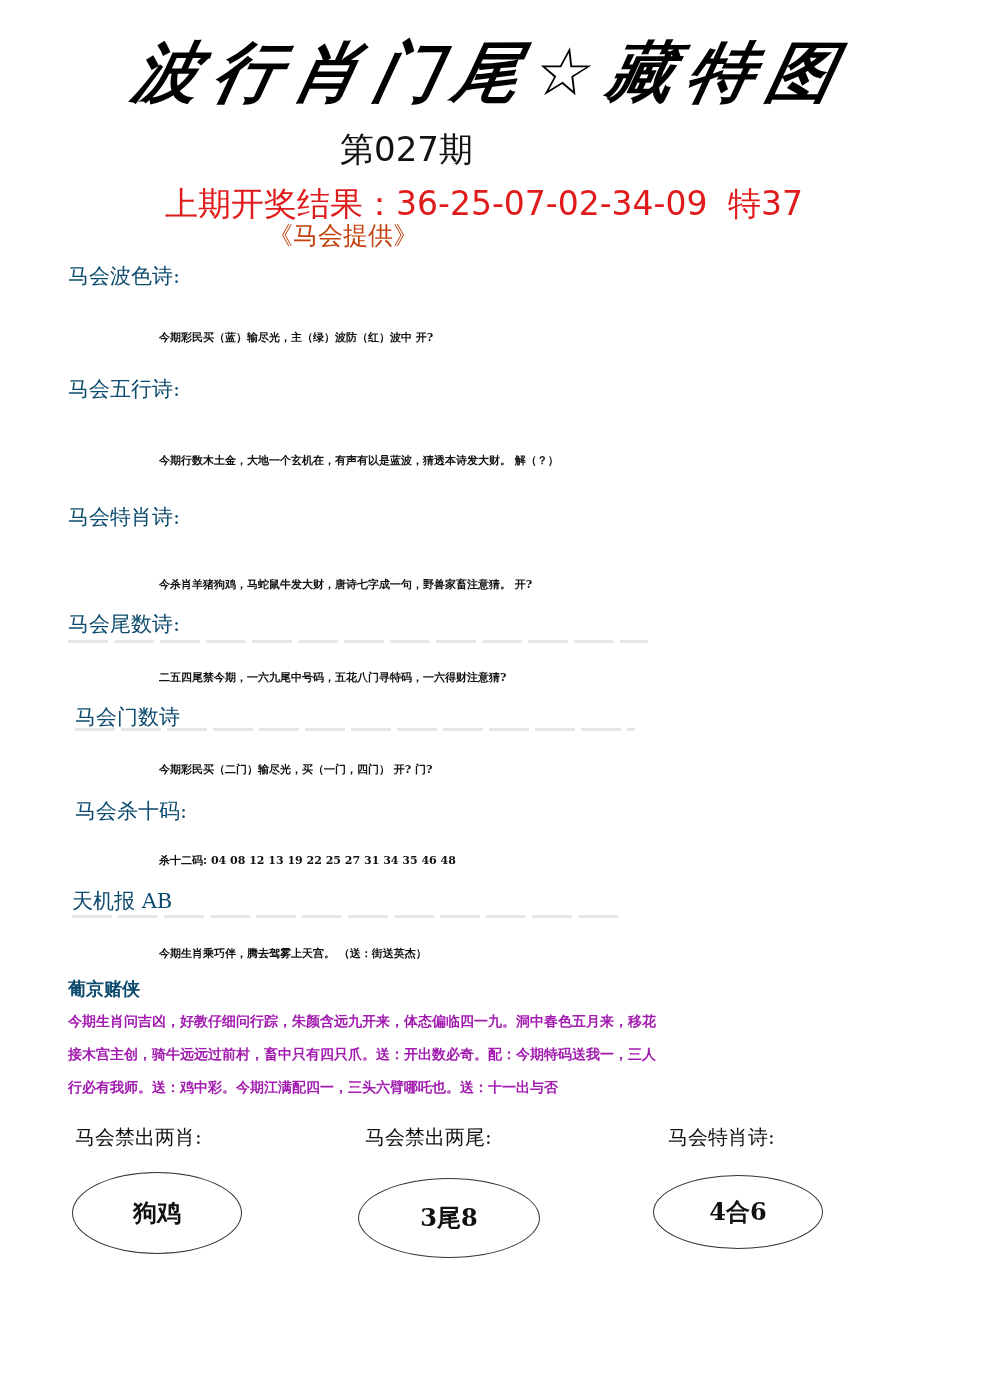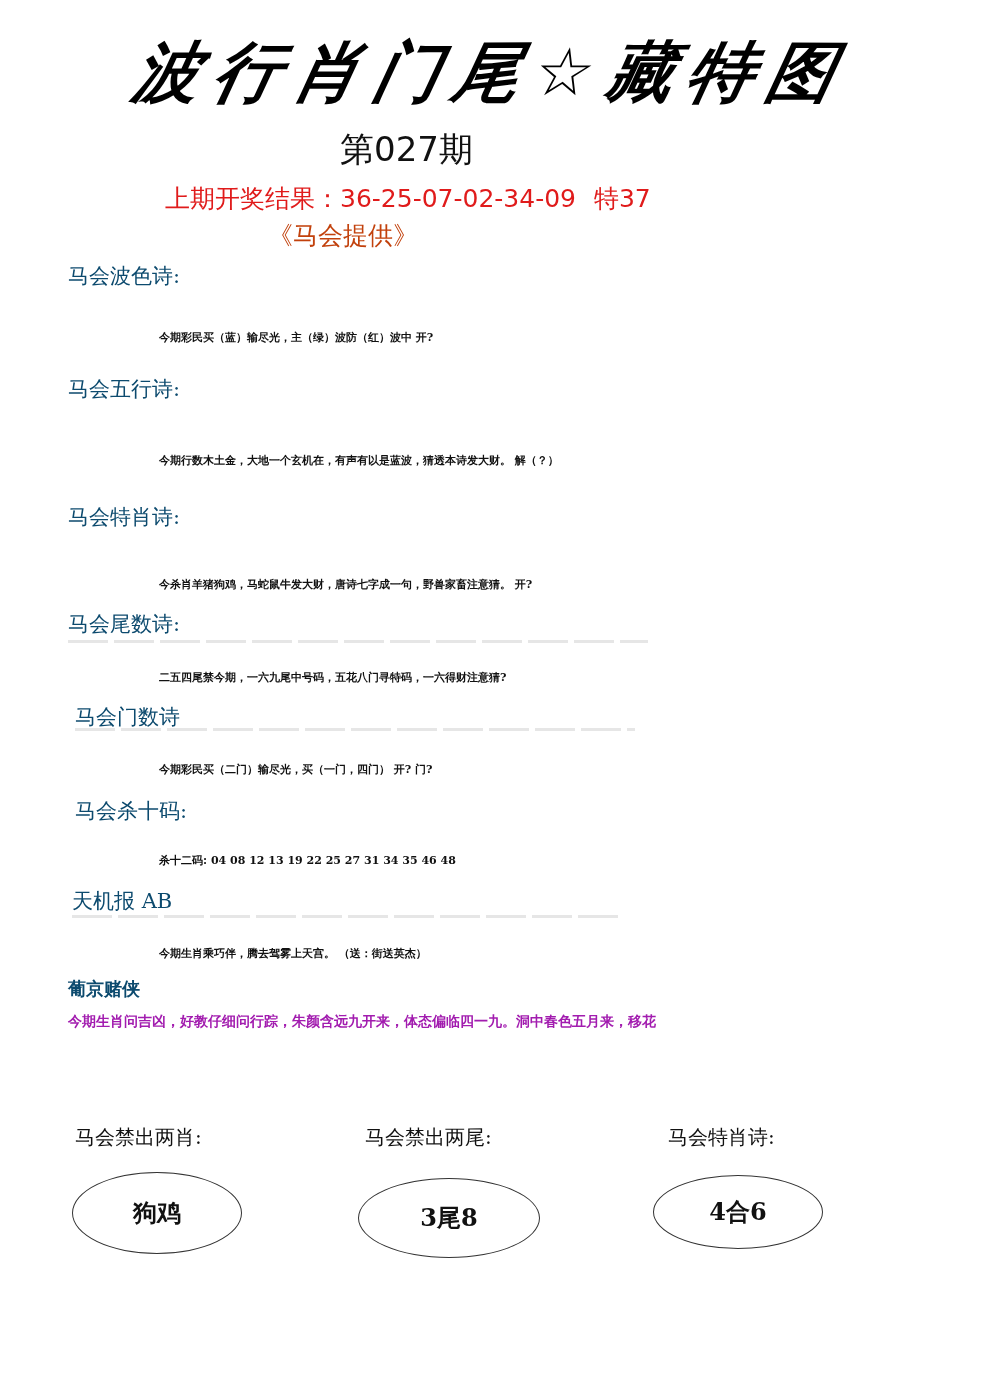--- a/index.html
+++ b/index.html
@@ -3,21 +3,21 @@
 <meta charset="utf-8">
 <style>
   html, body { margin:0; padding:0; background:#ffffff; }
   body { width:981px; height:1388px; position:relative; overflow:hidden;
          font-family:"DejaVu Serif","Liberation Serif",serif; color:#111; }
   .abs { position:absolute; }
   .title { left:135px; top:28px; font-size:66px; font-weight:bold; font-style:italic;
            letter-spacing:14px; transform:skewX(-12deg); white-space:nowrap;
            font-family:"DejaVu Sans","Liberation Sans",sans-serif; color:#000; }
   .issue { left:340px; top:127px; font-size:34px; font-family:"DejaVu Sans","Liberation Sans",sans-serif; color:#111; }
-  .result { left:165px; top:182px; font-size:25px; color:#e01b1b; white-space:nowrap;
+  .result { left:165px; top:182px; font-size:33px; color:#e01b1b; white-space:nowrap;
             font-family:"DejaVu Sans","Liberation Sans",sans-serif; }
   .provider { left:268px; top:219px; font-size:25px; color:#c2410c; white-space:nowrap;
               font-family:"DejaVu Sans","Liberation Sans",sans-serif; }
   .heading { left:68px; font-size:21px; color:#0c4a6e; white-space:nowrap; }
   .body-line { left:159px; font-size:11px; font-weight:bold; color:#111; white-space:nowrap; }
   .para { left:68px; top:1005px; width:850px; font-size:14px; font-weight:bold; line-height:33px; color:#a21caf; }
   .faint { height:3px; background:repeating-linear-gradient(90deg,#e6e6e6 0 40px,#fff 40px 46px); }
   .ban-label { font-size:20px; white-space:nowrap; }
   .oval { border:1.5px solid #333; border-radius:50%; display:flex; align-items:center; justify-content:center;
           font-size:24px; font-weight:bold; }
@@ -53,20 +53,22 @@
 <div class="abs heading" style="top:797px;left:75px">马会杀十码:</div>
 <div class="abs body-line" style="top:853px">杀十二码: 04 08 12 13 19 22 25 27 31 34 35 46 48</div>
 
 <div class="abs heading" style="top:887px;left:72px">天机报 AB</div>
 <div class="abs faint" style="left:72px;top:915px;width:550px"></div>
 <div class="abs body-line" style="top:946px">今期生肖乘巧伴，腾去驾雾上天宫。 （送：街送英杰）</div>
 
 <div class="abs heading" style="top:977px;font-size:18px;font-weight:bold">葡京赌侠</div>
 <div class="abs para">
   <div>今期生肖问吉凶，好教仔细问行踪，朱颜含远九开来，体态偏临四一九。洞中春色五月来，移花</div>
+  <div>接木宫主创，骑牛远远过前村，畜中只有四只爪。送：开出数必奇。配：今期特码送我一，三人</div>
+  <div>行必有我师。送：鸡中彩。今期江满配四一，三头六臂哪吒也。送：十一出与否</div>
 </div>
 
 <div class="abs ban-label" style="left:75px;top:1124px">马会禁出两肖:</div>
 <div class="abs ban-label" style="left:365px;top:1124px">马会禁出两尾:</div>
 <div class="abs ban-label" style="left:668px;top:1124px">马会特肖诗:</div>
 
 <div class="abs oval" style="left:72px;top:1172px;width:168px;height:80px">
   <span>狗鸡</span>
 </div>
 <div class="abs oval" style="left:358px;top:1178px;width:180px;height:78px">

